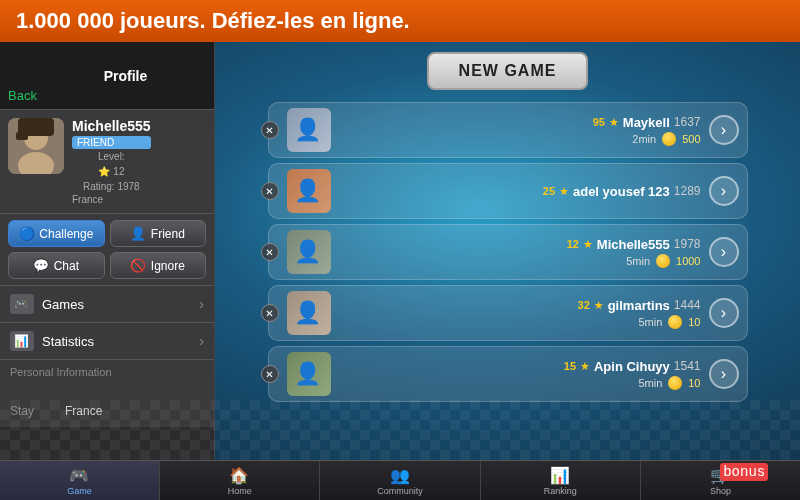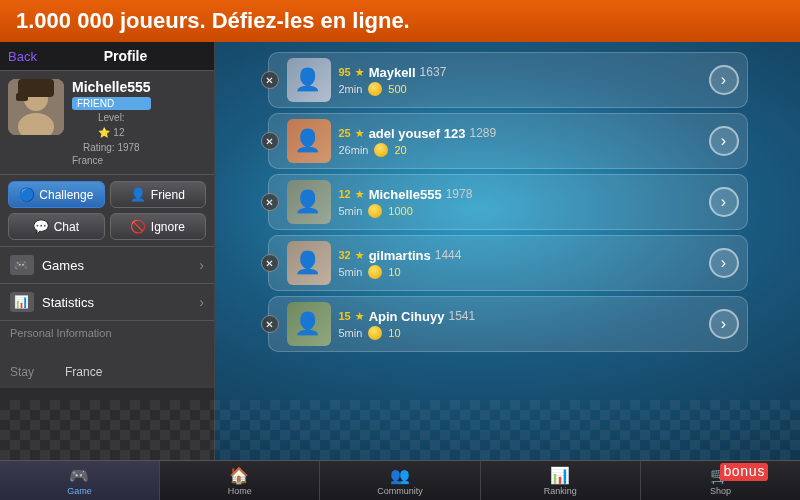--- a/index.html
+++ b/index.html
@@ -46,24 +46,25 @@
 
     
     #profile-header {
       background: #1c1c1e;
       display: flex;
       align-items: center;
       padding: 6px 8px;
       border-bottom: 1px solid #555;
     }
     #back-btn {
-      color: #8b5cf6;
+      color: #22c55e;
       font-size: 13px;
       cursor: pointer;
       margin-right: 8px;
+      margin-top: 40px;
     }
     #profile-title {
       color: #fff;
       font-size: 14px;
       font-weight: bold;
       flex: 1;
       text-align: center;
     }
 
     
@@ -280,20 +281,21 @@
       color: #fff;
       flex-shrink: 0;
       margin-left: 10px;
     }
 
     .player-info {
       flex: 1;
       display: flex;
       flex-direction: column;
       gap: 2px;
+      align-items: flex-end;
     }
     .player-name-row {
       display: flex;
       align-items: center;
       gap: 4px;
     }
     .player-stars {
       color: #f5c518;
       font-size: 11px;
       font-weight: bold;
@@ -476,20 +478,21 @@
       <div id="personal-info-title">Personal Information</div>
       <div class="info-row">
         <span class="info-label">Stay</span>
         <span class="info-value">France</span>
       </div>
     </div>
 
   </div>
 
   <div id="game-area">
+    <button id="new-game-btn">NEW GAME</button>
 
     <div id="player-list">
 
       <div class="player-row">
         <div class="player-dismiss">✕</div>
         <div class="avatar-placeholder" style="background: linear-gradient(135deg, #8a9ab0, #b0c0d0);">👤</div>
         <div class="player-info">
           <div class="player-name-row">
             <span class="player-stars">95</span>
             <span class="player-star-icon">★</span>
@@ -507,25 +510,20 @@
 
       <div class="player-row">
         <div class="player-dismiss">✕</div>
         <div class="avatar-placeholder" style="background: linear-gradient(135deg, #c07850, #d09870);">👤</div>
         <div class="player-info">
           <div class="player-name-row">
             <span class="player-stars">25</span>
             <span class="player-star-icon">★</span>
             <span class="player-name">adel yousef 123</span>
             <span class="player-rating">1289</span>
-          </div>
-          <div class="player-time-row">
-            <span>26min</span>
-            <span class="coin-icon"></span>
-            <span class="player-coins">20</span>
           </div>
         </div>
         <div class="player-go-btn">›</div>
       </div>
 
       <div class="player-row">
         <div class="player-dismiss">✕</div>
         <div class="avatar-placeholder" style="background: linear-gradient(135deg, #7a8878, #9aA898);">👤</div>
         <div class="player-info">
           <div class="player-name-row">

